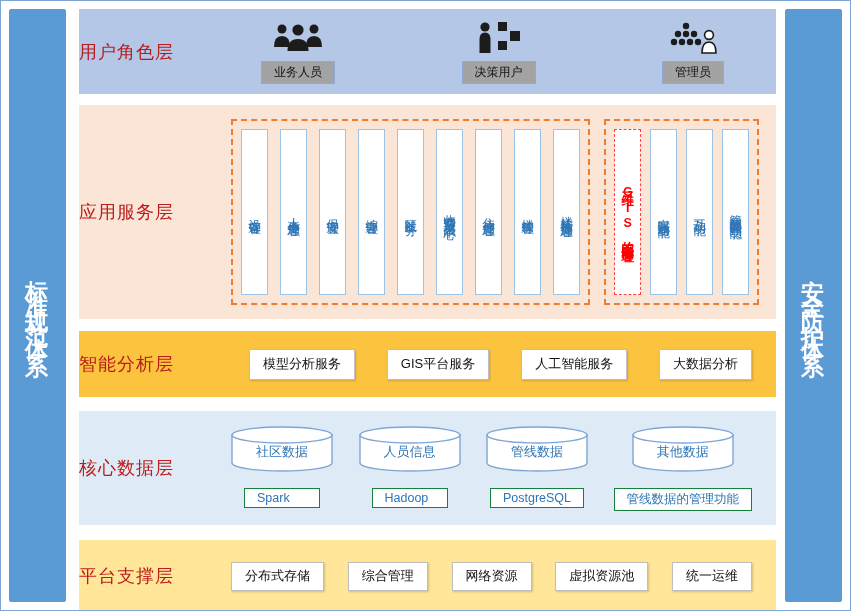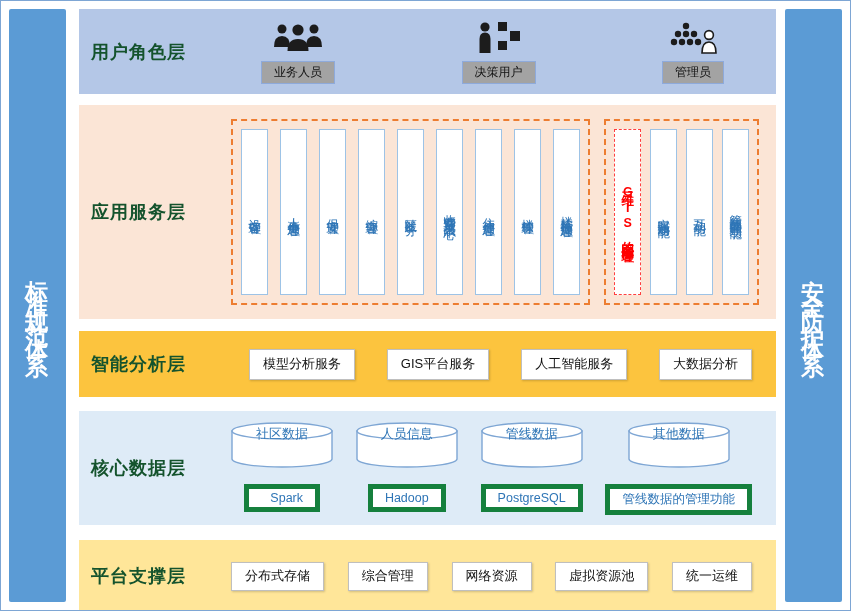--- a/index.html
+++ b/index.html
@@ -6,21 +6,21 @@
   .canvas { position:relative; width:849px; height:609px; border:1px solid #7EA6D4; background:#fff; overflow:hidden; }
 
   
   .pillar { position:absolute; top:8px; width:57px; height:593px; background:#5B9BD5; display:flex; align-items:center; justify-content:center; border-radius:2px; }
   .pillar.left { left:8px; }
   .pillar.right { right:8px; }
   .pillar-text { writing-mode:vertical-rl; text-orientation:upright; color:#fff; font-weight:bold; font-size:23px; letter-spacing:15px; }
 
   
   .row { position:absolute; left:78px; width:697px; display:flex; align-items:center; box-sizing:border-box; }
-  .row-label { font-weight:bold; font-size:18px; color:#14532d; width:152px; padding-left:12px; box-sizing:border-box; flex-shrink:0; letter-spacing:1px; }
+  .row-label { font-weight:normal; font-size:18px; color:#b91c1c; width:152px; padding-left:0; box-sizing:border-box; flex-shrink:0; letter-spacing:1px; }
 
   
   .row1 { top:8px; height:85px; background:#B4C7E7; }
   .roles { flex:1; display:flex; justify-content:space-between; padding:0 52px 0 30px; }
   .role { display:flex; flex-direction:column; align-items:center; gap:5px; }
   .role .icon svg { display:block; }
   .role-label { background:#a3a3a3; border:1px solid #8EAADB; font-size:12px; padding:2px 12px; color:#111; white-space:nowrap; }
 
   
   .row2 { top:104px; height:214px; background:#FBE5D6; }
@@ -36,22 +36,22 @@
   .row3 { top:330px; height:66px; background:#FCC43E;gap:18px; }
   .hboxes { flex:1; display:flex; justify-content:space-between; align-items:center; padding-right:24px; }
   .hbox { background:#fff; border:1px solid #BFBFBF; height:31px; display:flex; align-items:center; justify-content:center; padding:0 13px; font-size:13px; color:#111; box-shadow:1px 1px 2px rgba(0,0,0,0.18); white-space:nowrap; box-sizing:border-box; }
 
   
   .row4 { top:410px; height:114px; background:#DEEBF7; }
   .data-cols { flex:1; display:flex; justify-content:space-between; padding-right:24px; }
   .data-col { display:flex; flex-direction:column; align-items:center; gap:15px; }
   .cylinder { position:relative; width:102px; height:47px; }
   .cylinder svg { position:absolute; left:0; top:0; width:100%; height:100%; }
-  .cylinder span { position:relative; display:block; text-align:center; margin-top:3px; font-size:13px; color:#2E75B6; }
-  .storage-box { background:#fff; border:5px solid #15803d; padding:2px 12px; font-size:12.5px; color:#2E75B6; min-width:76px; text-align:right; white-space:nowrap; box-sizing:border-box; }
+  .cylinder span { position:relative; display:block; text-align:center; margin-top:17px; font-size:13px; color:#2E75B6; }
+  .storage-box { background:#fff; border:1px solid #15803d; padding:2px 12px; font-size:12.5px; color:#2E75B6; min-width:76px; text-align:left; white-space:nowrap; box-sizing:border-box; }
 
   
   .row5 { top:539px; height:72px; background:#FFE699; }
   .row5 .hbox { height:29px; }
 </style>
 </head>
 <body>
 
 <div class="canvas">
 

